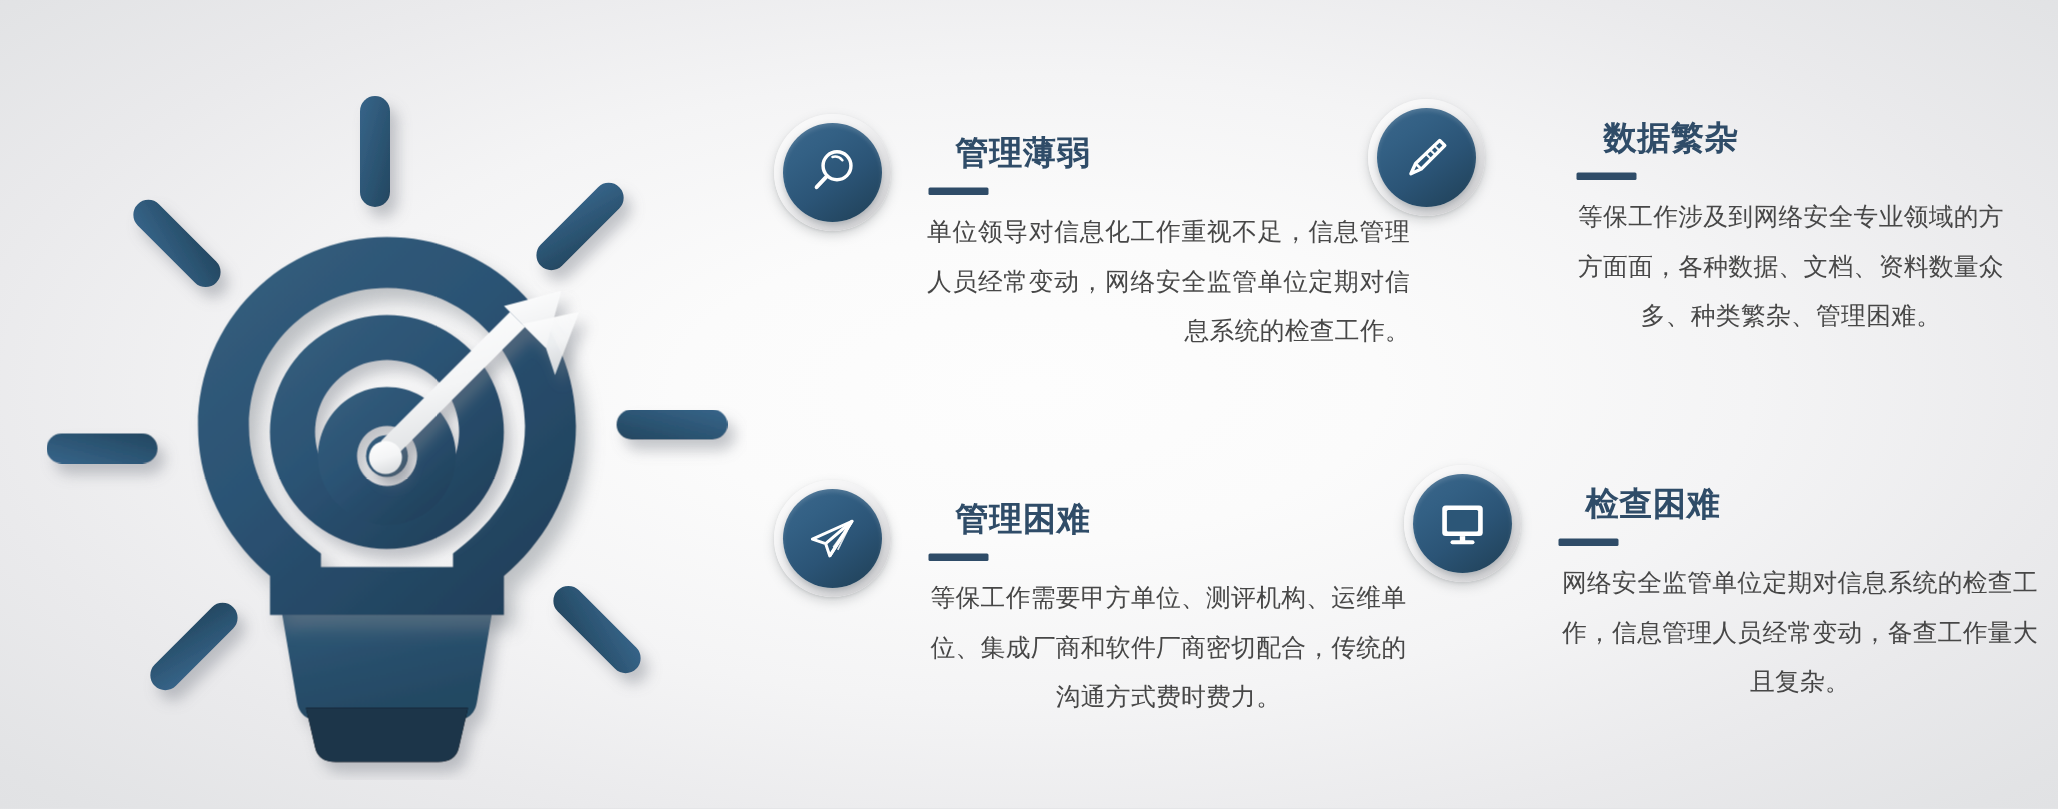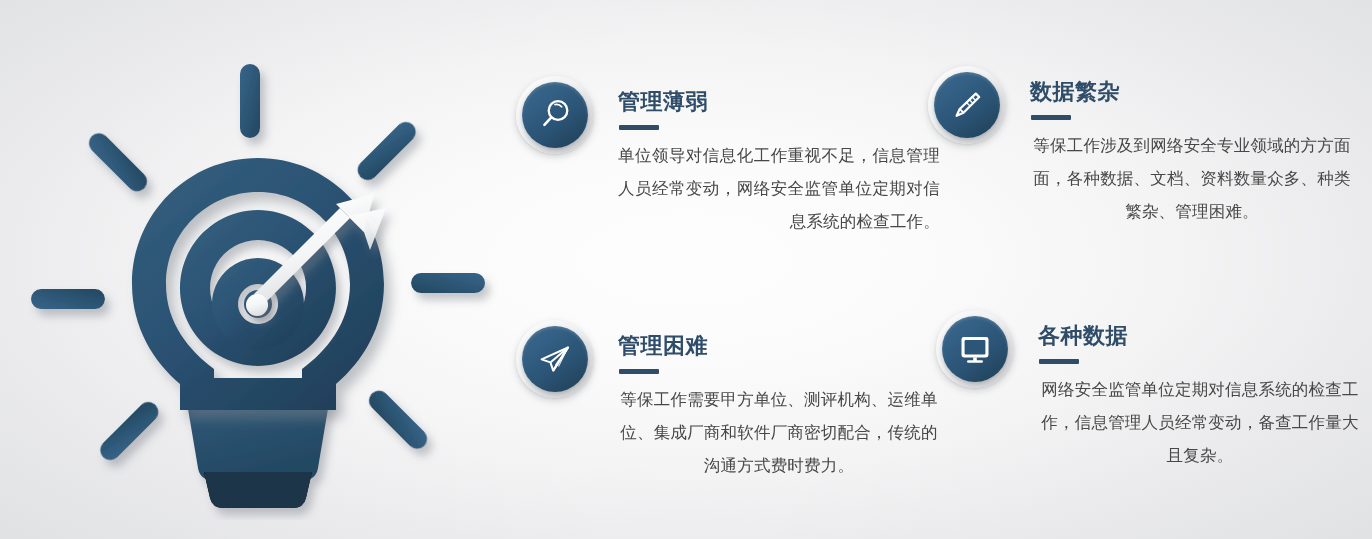--- a/index.html
+++ b/index.html
@@ -49,21 +49,21 @@
     width: 846px;
     height: 430px;
   }
 
   .card {
     position: absolute;
     display: flex;
     align-items: flex-start;
   }
   .card-1 { left: 0px;   top: 10px;  width: 424px; }
-  .card-2 { left: 412px; top: 0px;   width: 426px; }
+  .card-2 { left: 396px; top: 0px;   width: 426px; gap: 36px; }
   .card-3 { left: 0px;   top: 254px; width: 424px; }
   .card-4 { left: 420px; top: 244px; width: 426px; }
 
   
   .badge {
     position: relative;
     flex: 0 0 auto;
     width: 78px;
     height: 78px;
     border-radius: 50%;
@@ -99,20 +99,21 @@
     padding-left: 24px;
     padding-top: 13px;
   }
   .card-title {
     font-size: 22px;
     font-weight: 700;
     color: #2f4c68;
     letter-spacing: 0.5px;
     line-height: 1.16;
     white-space: nowrap;
+    margin-left: 19px;
   }
   .title-rule {
     width: 40px;
     height: 5px;
     background: #2f4c68;
     margin: 10px 0 9px 1px;
     border-radius: 1px;
   }
   .card-text {
     font-size: 16.5px;
@@ -272,20 +273,20 @@
     <div class="card card-4">
       <div class="badge">
         <svg width="40" height="40" viewBox="0 0 40 40" aria-hidden="true">
           <rect x="6.5" y="8" width="27" height="20.4" rx="2.4" fill="#ffffff"></rect>
           <rect x="9.6" y="11" width="20.8" height="14.4" rx="1" fill="#2c5677"></rect>
           <rect x="18.2" y="28.4" width="3.6" height="3.6" fill="#ffffff"></rect>
           <rect x="12" y="31.2" width="16" height="2.6" rx="1.3" fill="#ffffff"></rect>
         </svg>
       </div>
       <div class="card-body">
-        <div class="card-title">各种数据</div>
+        <div class="card-title">检查困难</div>
         <div class="title-rule"></div>
         <div class="card-text">网络安全监管单位定期对信息系统的检查工作，信息管理人员经常变动，备查工作量大且复杂。</div>
       </div>
     </div>
 
   </div>
 </div>
 
 </body></html>

